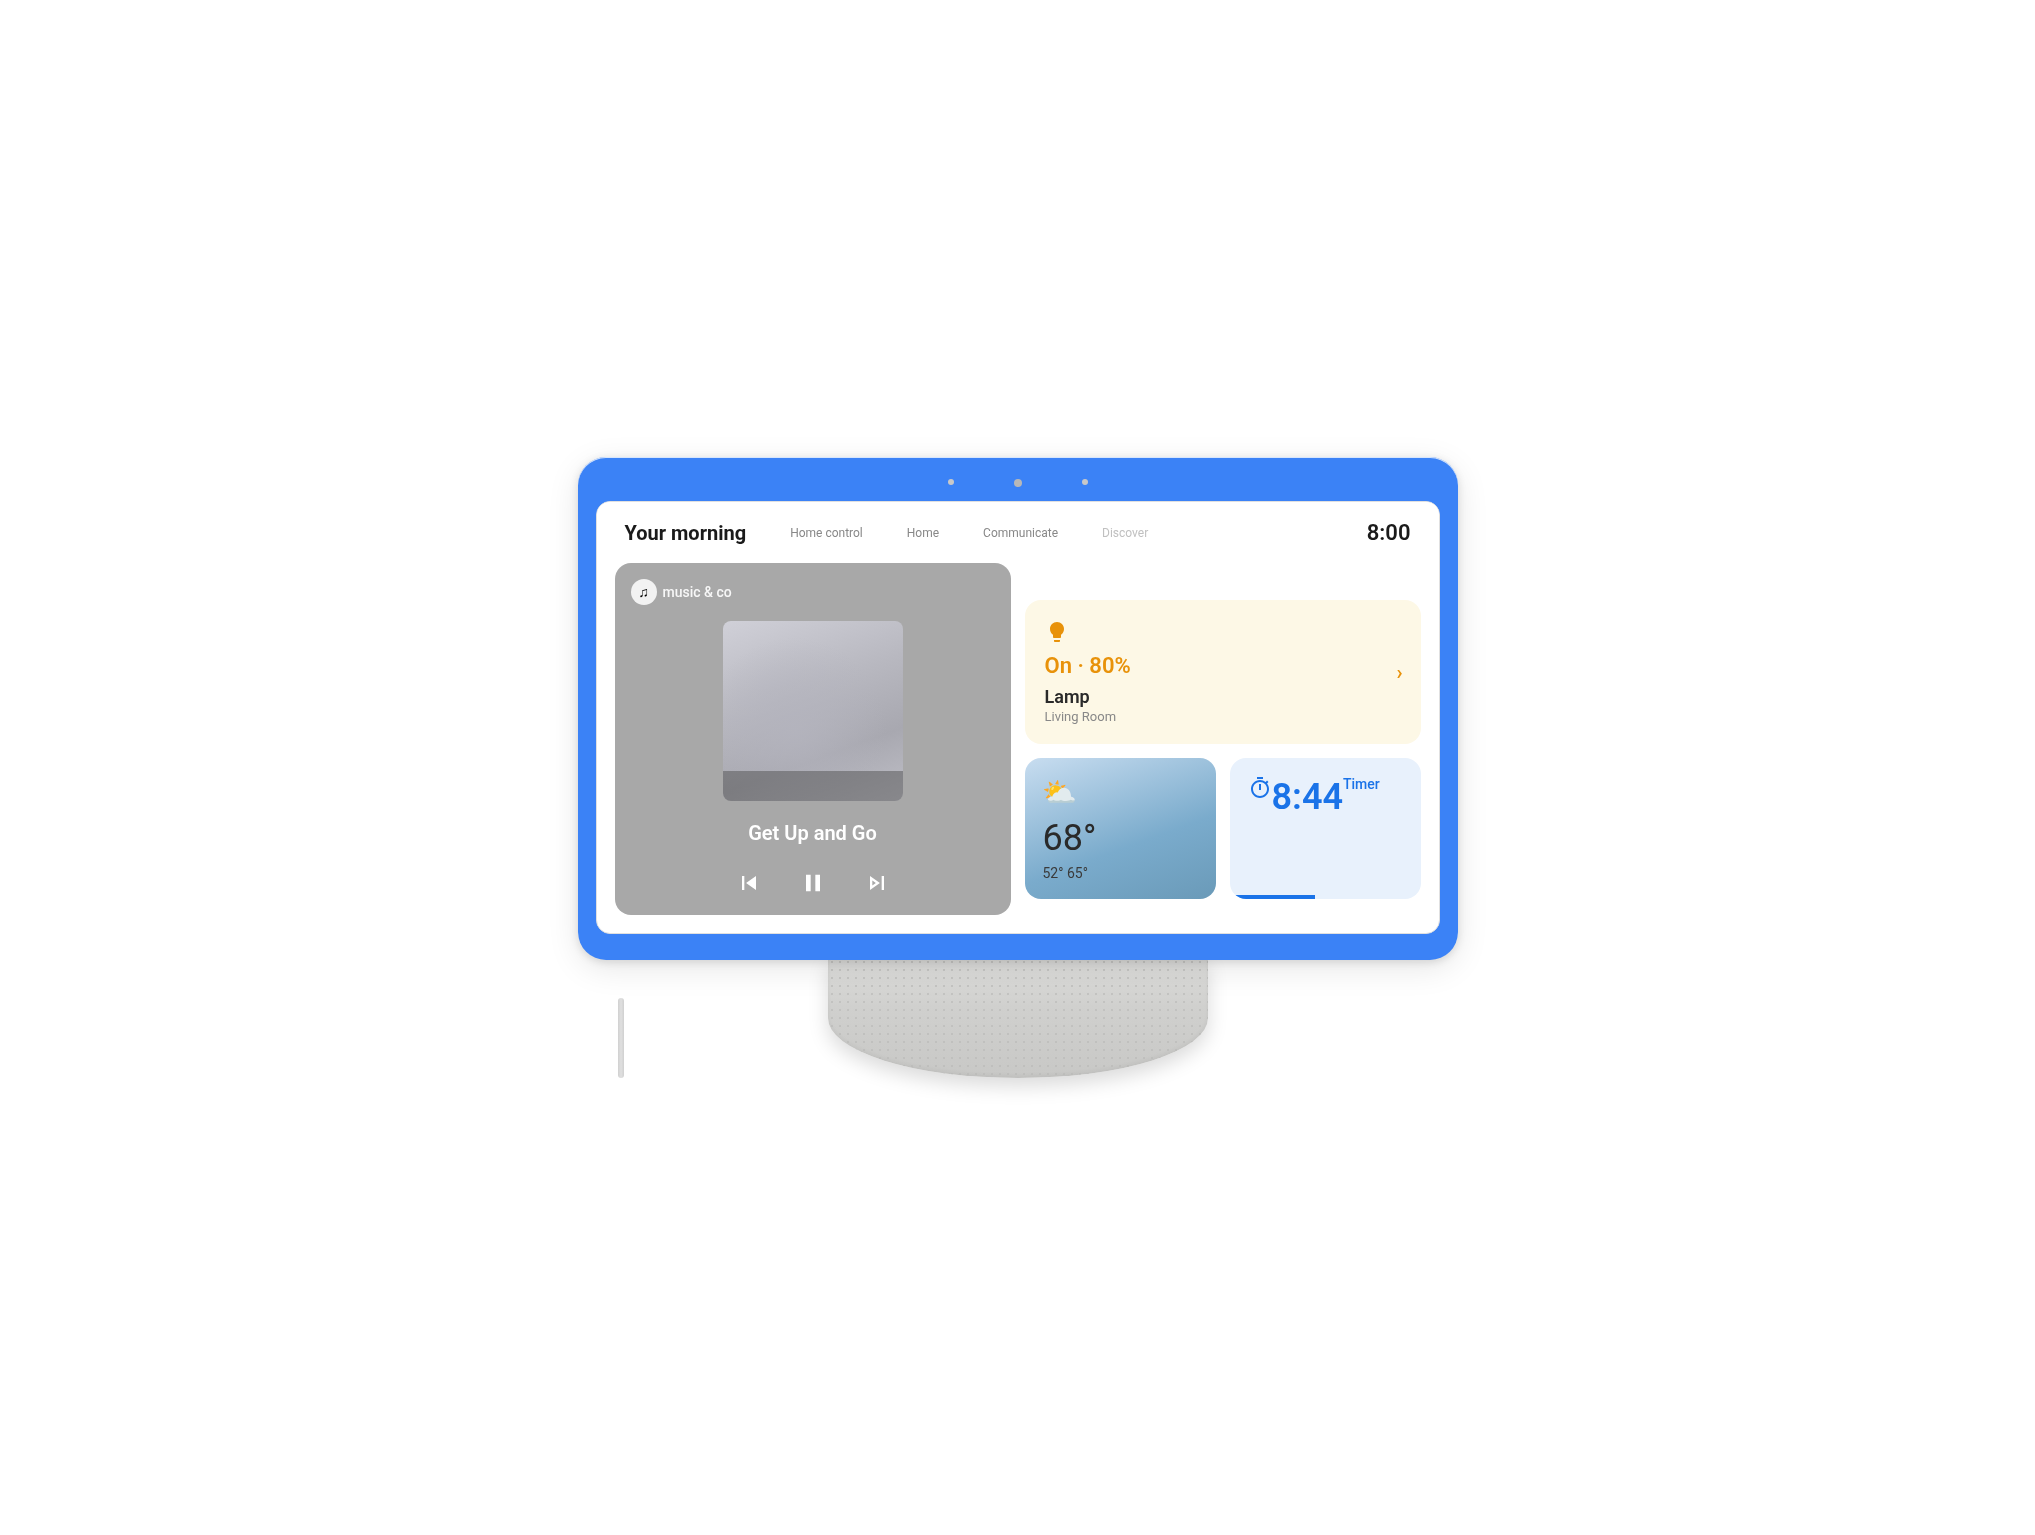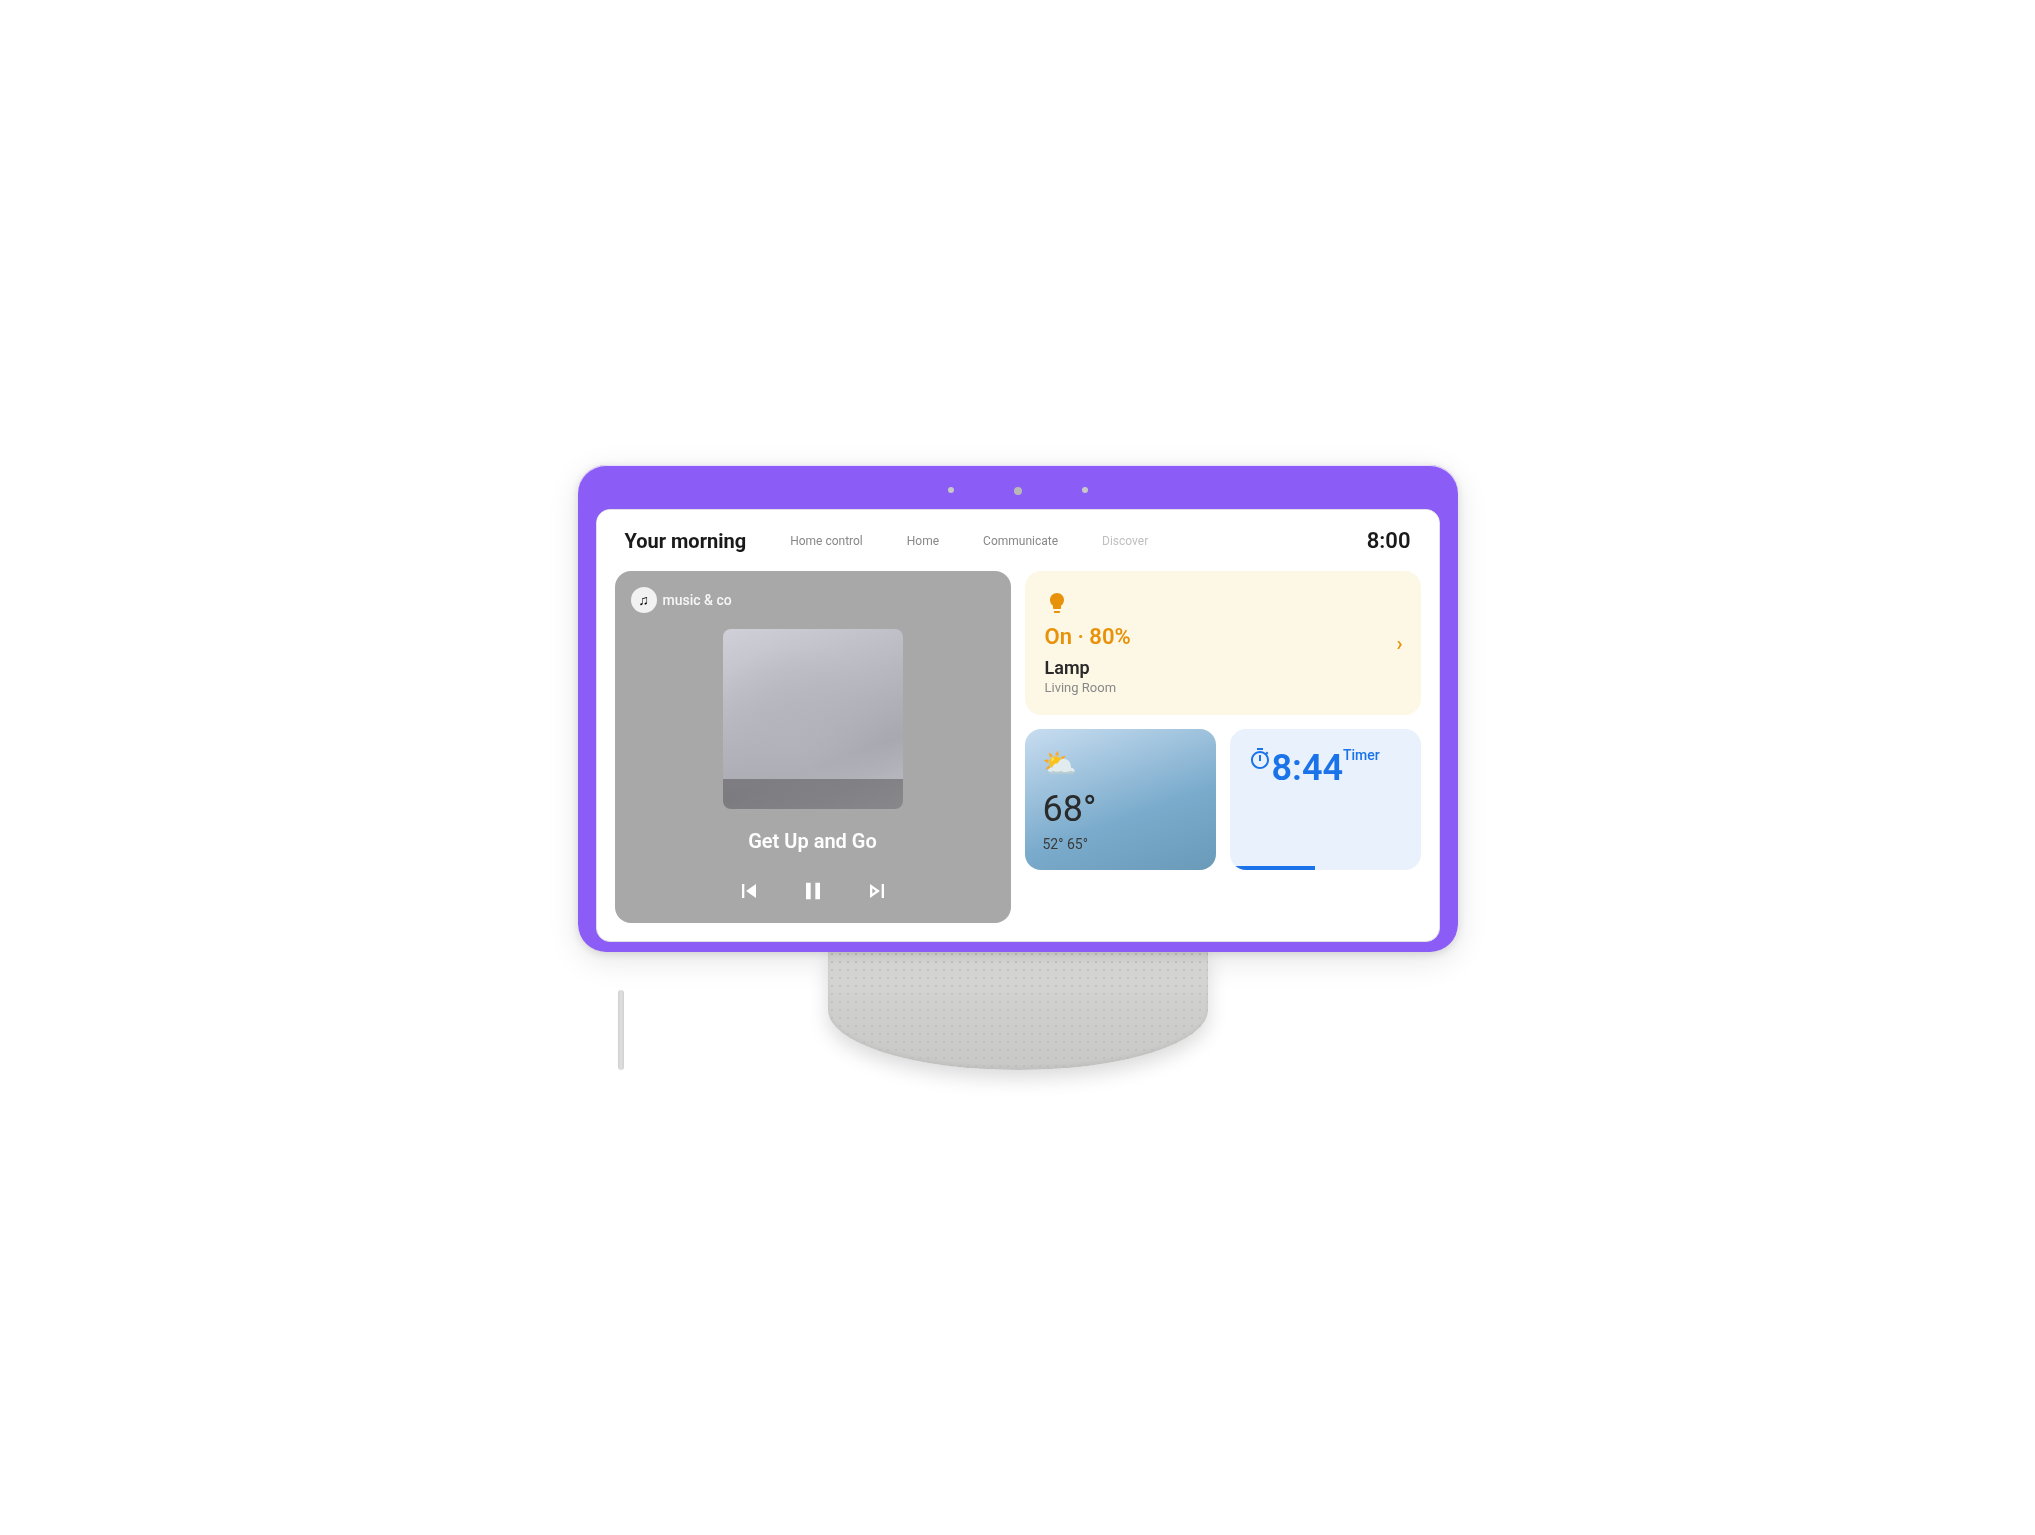--- a/index.html
+++ b/index.html
@@ -17,23 +17,23 @@
       position: relative;
       width: 900px;
       display: flex;
       flex-direction: column;
       align-items: center;
     }
 
     
     .device-body {
       width: 880px;
-      background: #8b5cf6;
+      background: #3b82f6;
       border-radius: 28px;
-      padding: 18px 18px 10px 18px;
+      padding: 18px 18px 26px 18px;
       box-shadow:
         0 2px 8px rgba(0,0,0,0.12),
         0 8px 32px rgba(0,0,0,0.10),
         inset 0 1px 0 rgba(255,255,255,0.8);
       position: relative;
       z-index: 2;
     }
 
     
     .camera-dots {
@@ -208,20 +208,21 @@
     }
 
     
     .lamp-card {
       background: #fdf8e6;
       border-radius: 16px;
       padding: 20px;
       display: flex;
       flex-direction: column;
       position: relative;
+      margin-top: 37px;
     }
 
     .lamp-icon {
       font-size: 22px;
       margin-bottom: 4px;
     }
 
     .lamp-status {
       font-size: 22px;
       font-weight: 600;

